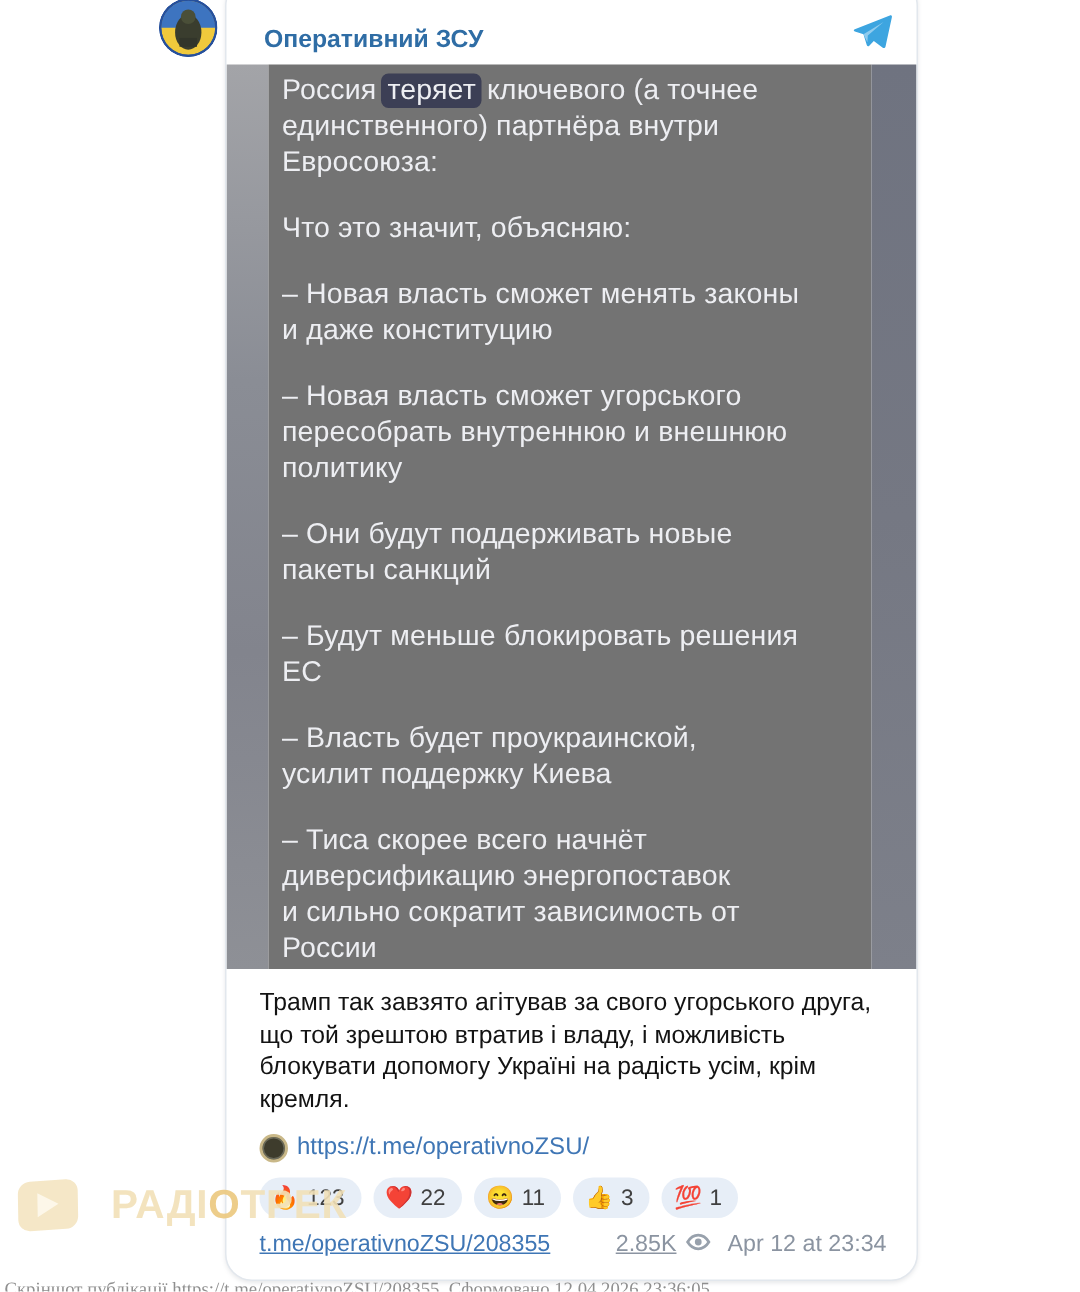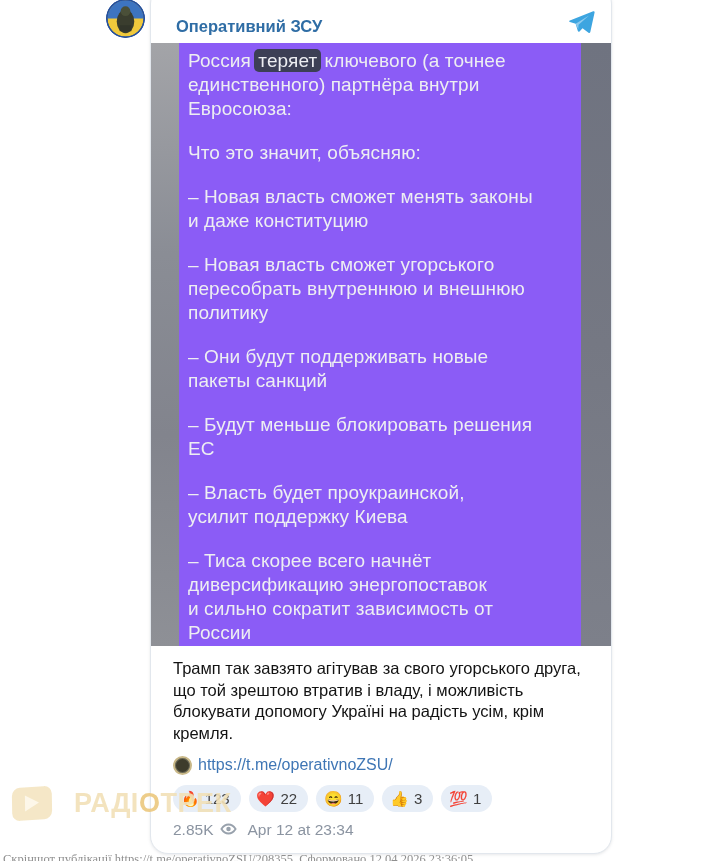--- a/index.html
+++ b/index.html
@@ -20,21 +20,21 @@
 
   .header { height:56px; display:flex; align-items:flex-end; justify-content:space-between;
             padding:0 16px 7px 25px; }
   .channel-name { font-size:16.5px; font-weight:bold; color:#2f6da5; line-height:20px; }
   .plane-icon { margin-bottom:-2px; }
 
   
   .post-image { height:603px; display:flex; }
   .strip-left  { width:28px; background:linear-gradient(180deg,#a3a4a8 0%,#8a8d95 35%,#82848d 65%,#8e9096 100%); }
   .strip-right { width:30px; background:linear-gradient(180deg,#6f7380 0%,#757883 50%,#7d808a 100%); }
-  .img-center { flex:1; background:#8b5cf6; padding:6px 6px 0 9px;
+  .img-center { flex:1; background:#737373; padding:6px 6px 0 9px;
                 color:#edeef2; font-size:19px; line-height:24px; letter-spacing:.1px; }
   .img-center p { white-space:pre-line; margin-bottom:20px; }
   .hl { background:#3c3f55; border-radius:5px; padding:1px 4px; margin:0 -2px; }
 
   
   .caption { padding:12px 18px 0 22px; }
   .caption-text { font-size:16.5px; line-height:21.5px; color:#131313; white-space:pre-line; }
 
   .link-row { margin-top:10px; display:flex; align-items:center; gap:6px; height:22px; }
   .mini-avatar { width:19px; height:19px; border-radius:50%; background:#3e3c2c;
@@ -44,21 +44,21 @@
   .reactions { margin-top:9px; display:flex; gap:8px; }
   .pill { height:27px; display:inline-flex; align-items:center; gap:5px;
           padding:0 11px 0 8px; border-radius:14px; background:#e7eef7; }
   .pill .emoji { font-size:15px; line-height:15px; }
   .pill .count { font-size:15px; font-weight:500; color:#404040; }
 
   .meta-row { margin-top:7px; display:flex; justify-content:space-between; align-items:center;
               padding-right:2px; height:22px; }
   .post-link { font-size:15.5px; color:#3f76b5; text-decoration:underline; }
   .meta-right { display:flex; align-items:center; color:#8b94a1; font-size:15.5px; }
-  .views { margin-right:6px; }
+  .views { margin-right:6px;text-decoration:underline; }
   .date { margin-left:11px; }
 
   
   .watermark { position:absolute; left:12px; top:787px; display:flex; align-items:center;
                gap:22px; z-index:5; opacity:.9; pointer-events:none; }
   .wm-icon { width:40px; height:33px; background:#f4e5c1; border-radius:8px;
              transform:rotate(-4deg) skewX(-3deg); position:relative; }
   .wm-icon::after { content:""; position:absolute; left:13px; top:8px;
                     border-left:14px solid #fdf7e7; border-top:8.5px solid transparent;
                     border-bottom:8.5px solid transparent; }
@@ -153,20 +153,21 @@
           <span class="emoji">👍</span>
           <span class="count">3</span>
         </span>
         <span class="pill">
           <span class="emoji">💯</span>
           <span class="count">1</span>
         </span>
       </div>
 
       <div class="meta-row">
+        <a href="#" class="post-link">t.me/operativnoZSU/208355</a>
         <span class="meta-right">
           <span class="views">2.85K</span>
           <span>
             <svg width="17" height="12" viewBox="0 0 24 16">
               <path fill="none" stroke="#98a1ac" stroke-width="2.6" d="M2 8c2.6-4.2 6-6.4 10-6.4S19.4 3.8 22 8c-2.6 4.2-6 6.4-10 6.4S4.6 12.2 2 8z"></path>
               <circle cx="12" cy="8" r="3.2" fill="#98a1ac"></circle>
             </svg>
           </span>
           <span class="date">Apr 12 at 23:34</span>
         </span>

